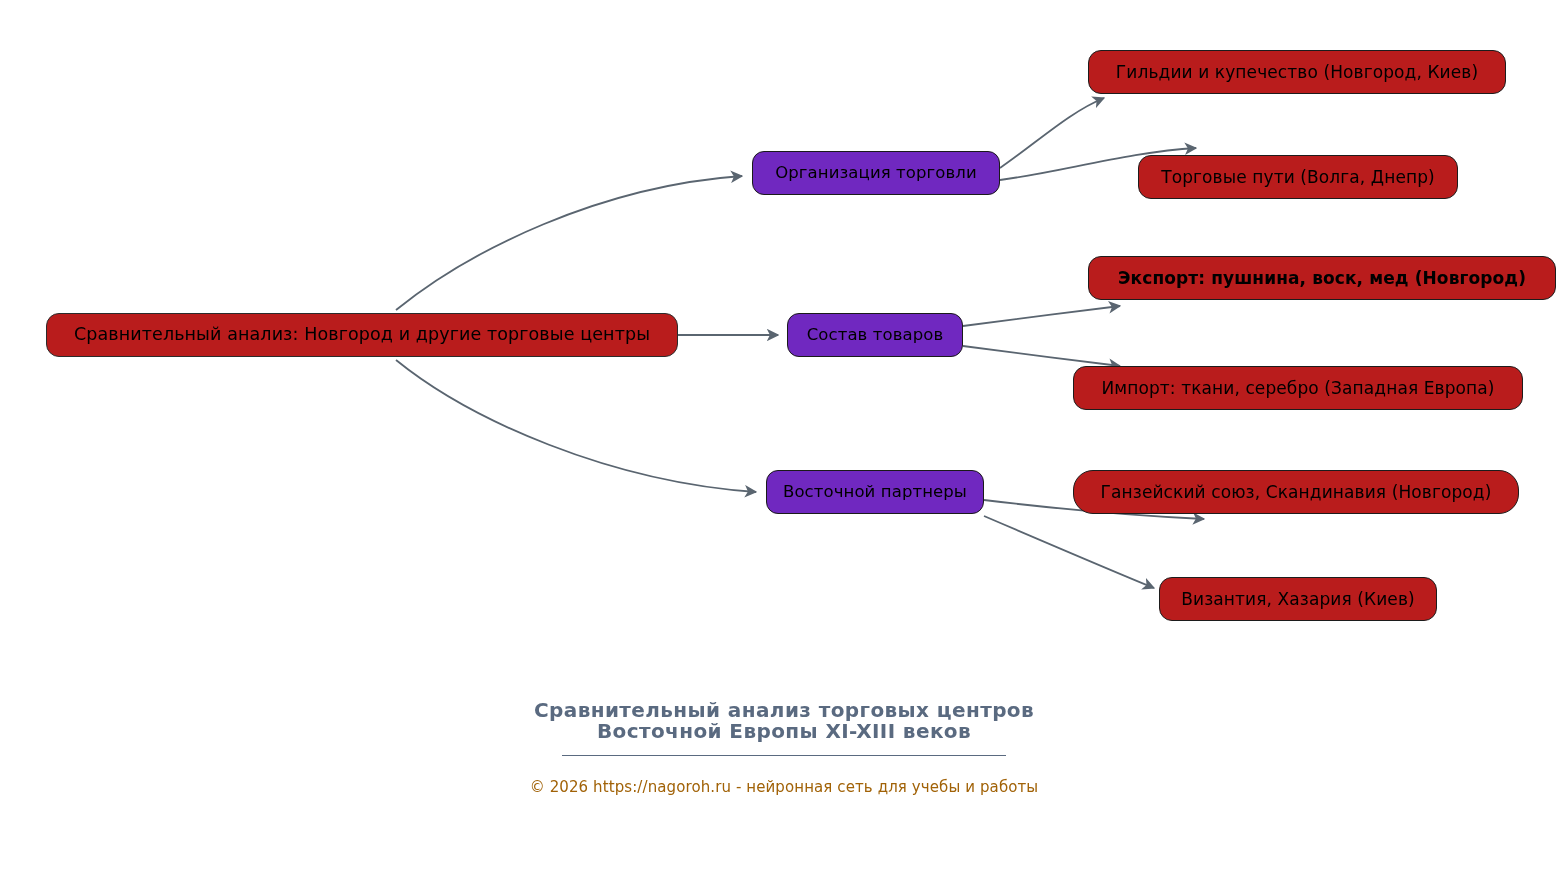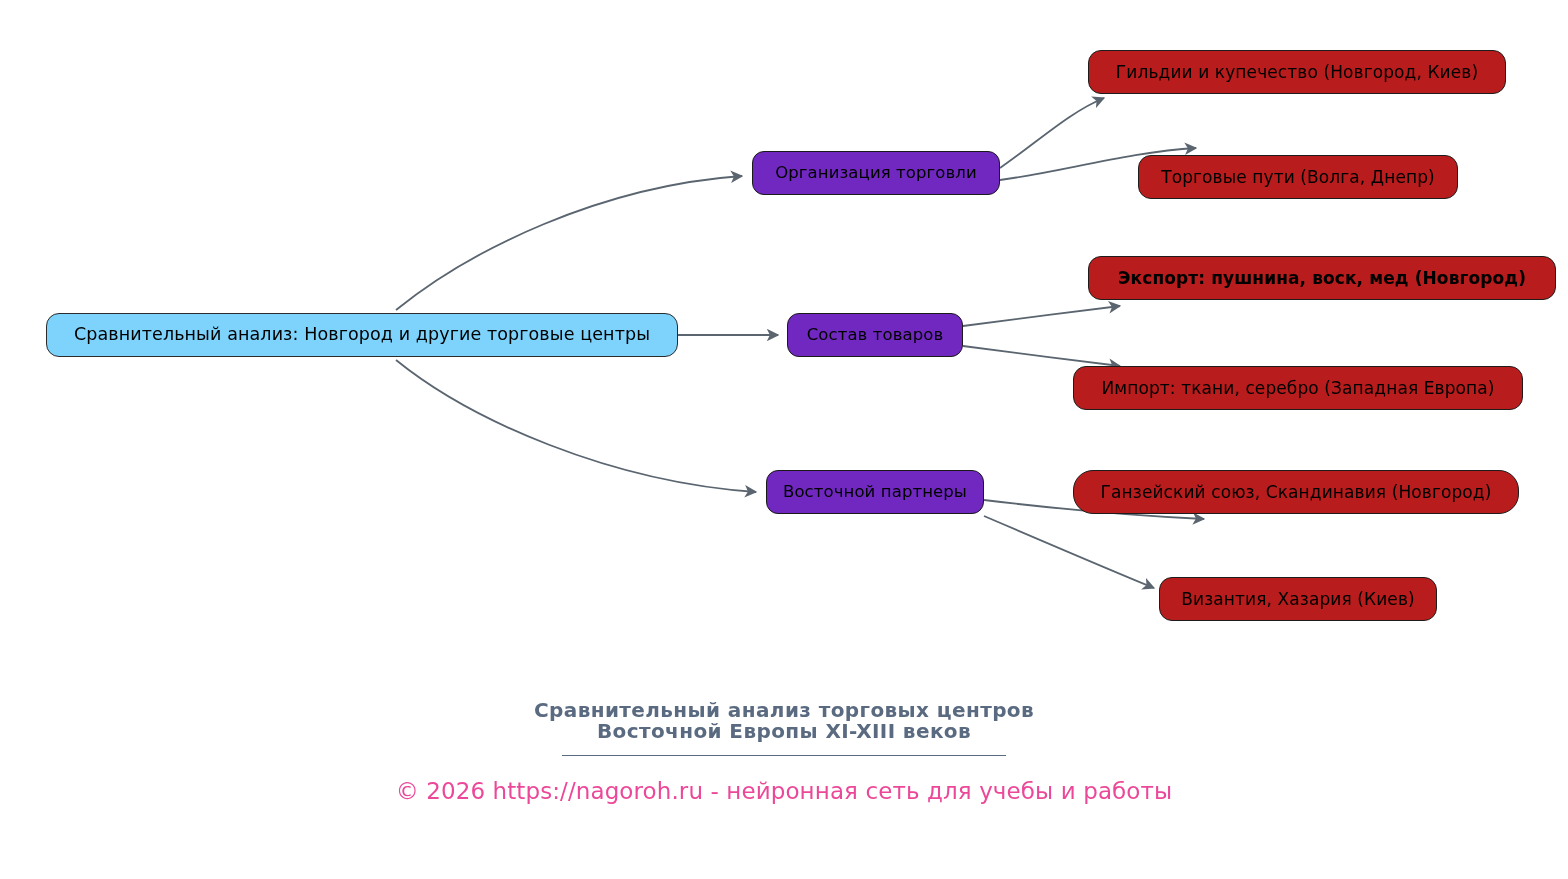--- a/index.html
+++ b/index.html
@@ -29,21 +29,21 @@
     box-sizing: border-box;
     display: flex;
     align-items: center;
     justify-content: center;
     border-radius: 11px;
     white-space: nowrap;
     line-height: 1;
     letter-spacing: 0.1px;
   }
   .node-root {
-    background: #7dd3fc;
+    background: #b91c1c;
     border: 1.6px solid #2b2b2b;
     color: #000000;
     font-size: 17.5px;
     border-radius: 13px;
   }
   .node-branch {
     background: #7028C0;
     border: 1.6px solid #1a1a1a;
     color: #000000;
     font-size: 16.5px;
@@ -75,22 +75,22 @@
     letter-spacing: 0.4px;
   }
   .footer-rule {
     width: 444px;
     height: 0;
     margin: 13px auto 0 auto;
     border-top: 1.5px solid #5a6a80;
   }
   .footer-copy {
     margin-top: 22px;
-    color: #ec4899;
-    font-size: 23px;
+    color: #a16207;
+    font-size: 15px;
     letter-spacing: 0.1px;
   }
 </style>
 </head>
 <body>
 
 <div id="canvas">
 
   <svg id="edges" viewBox="0 0 1568 879" xmlns="http://www.w3.org/2000/svg">
     <defs>

